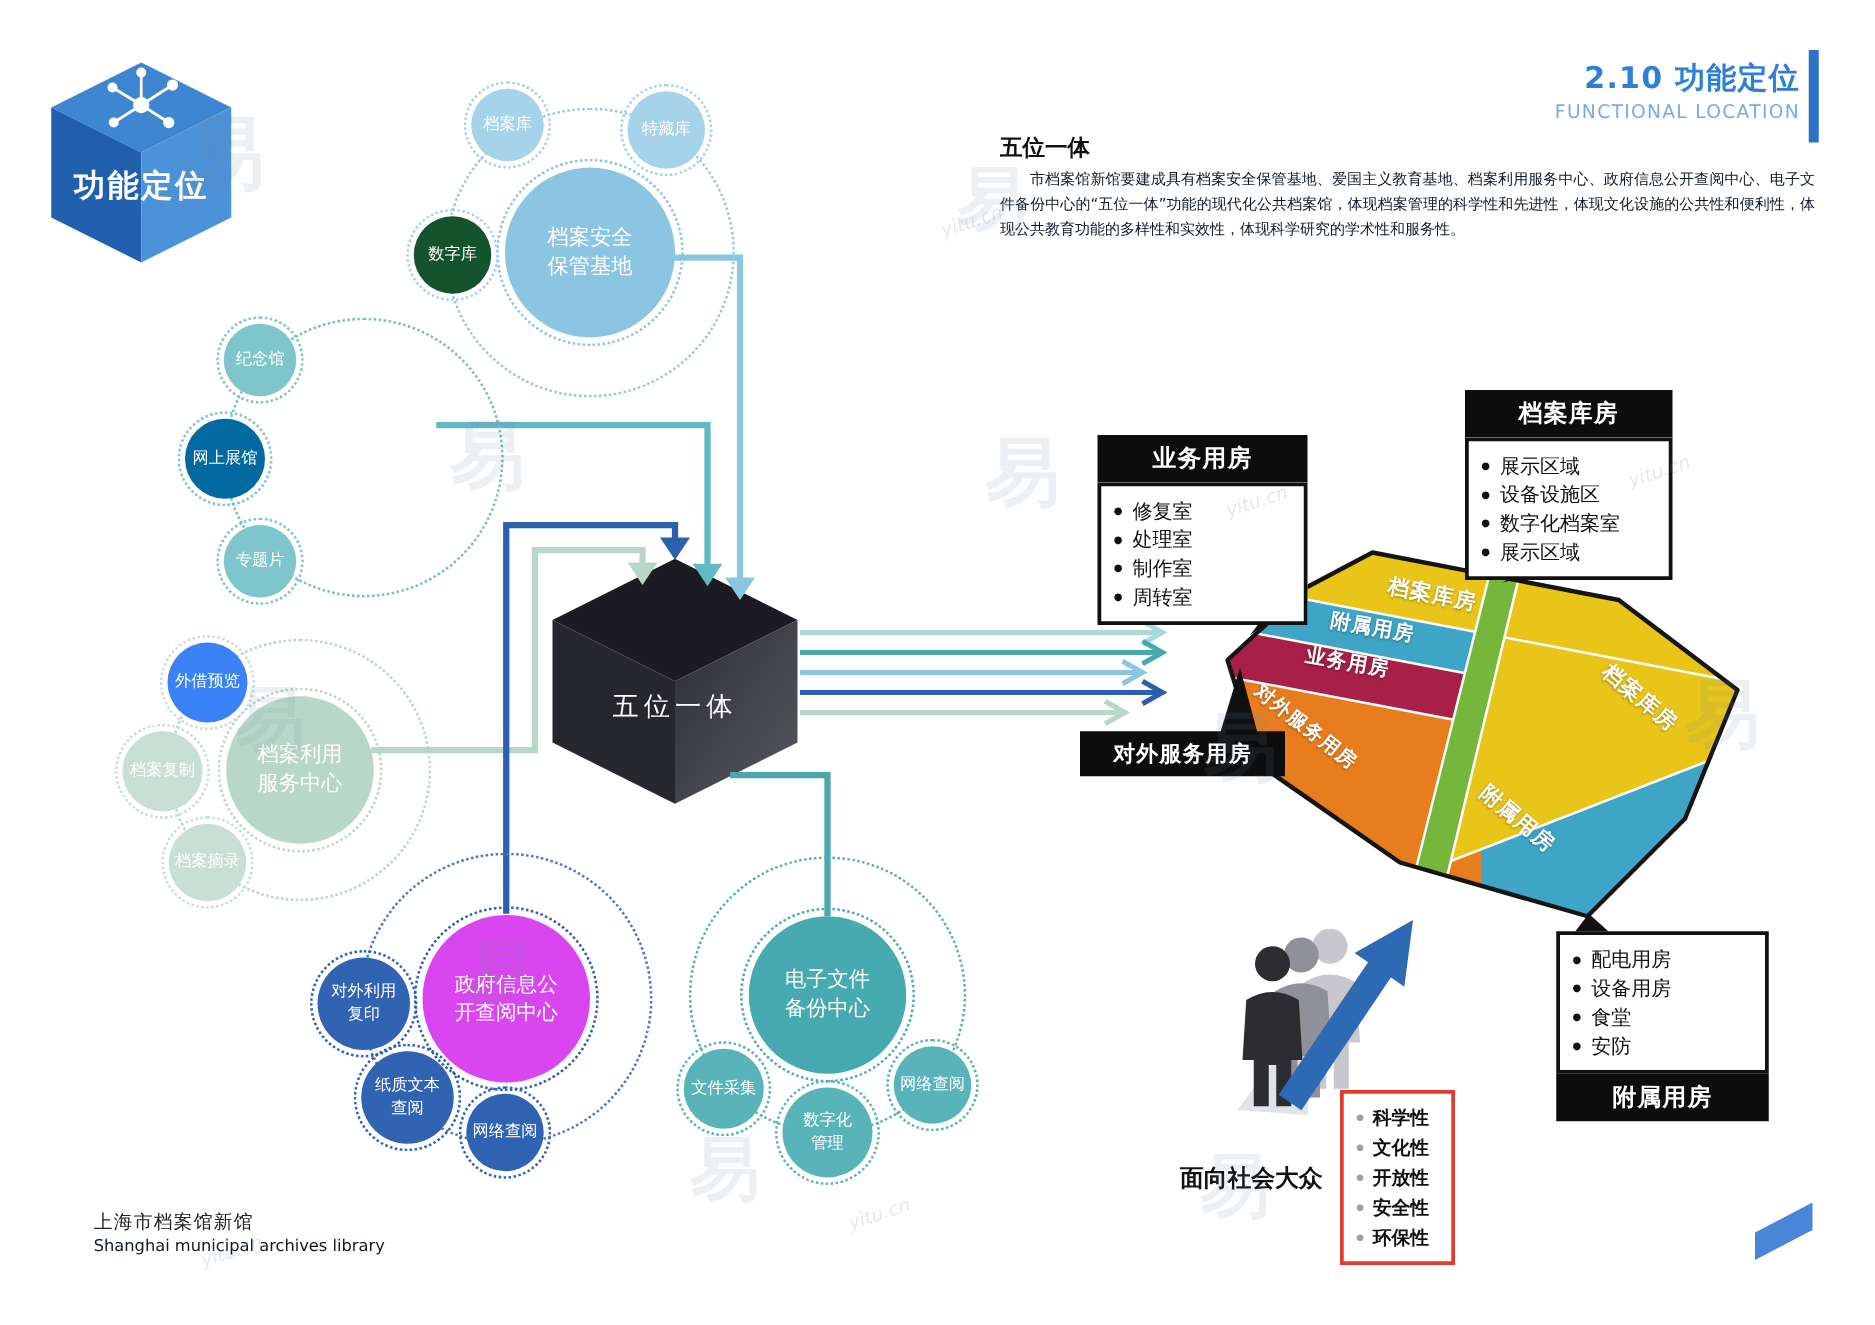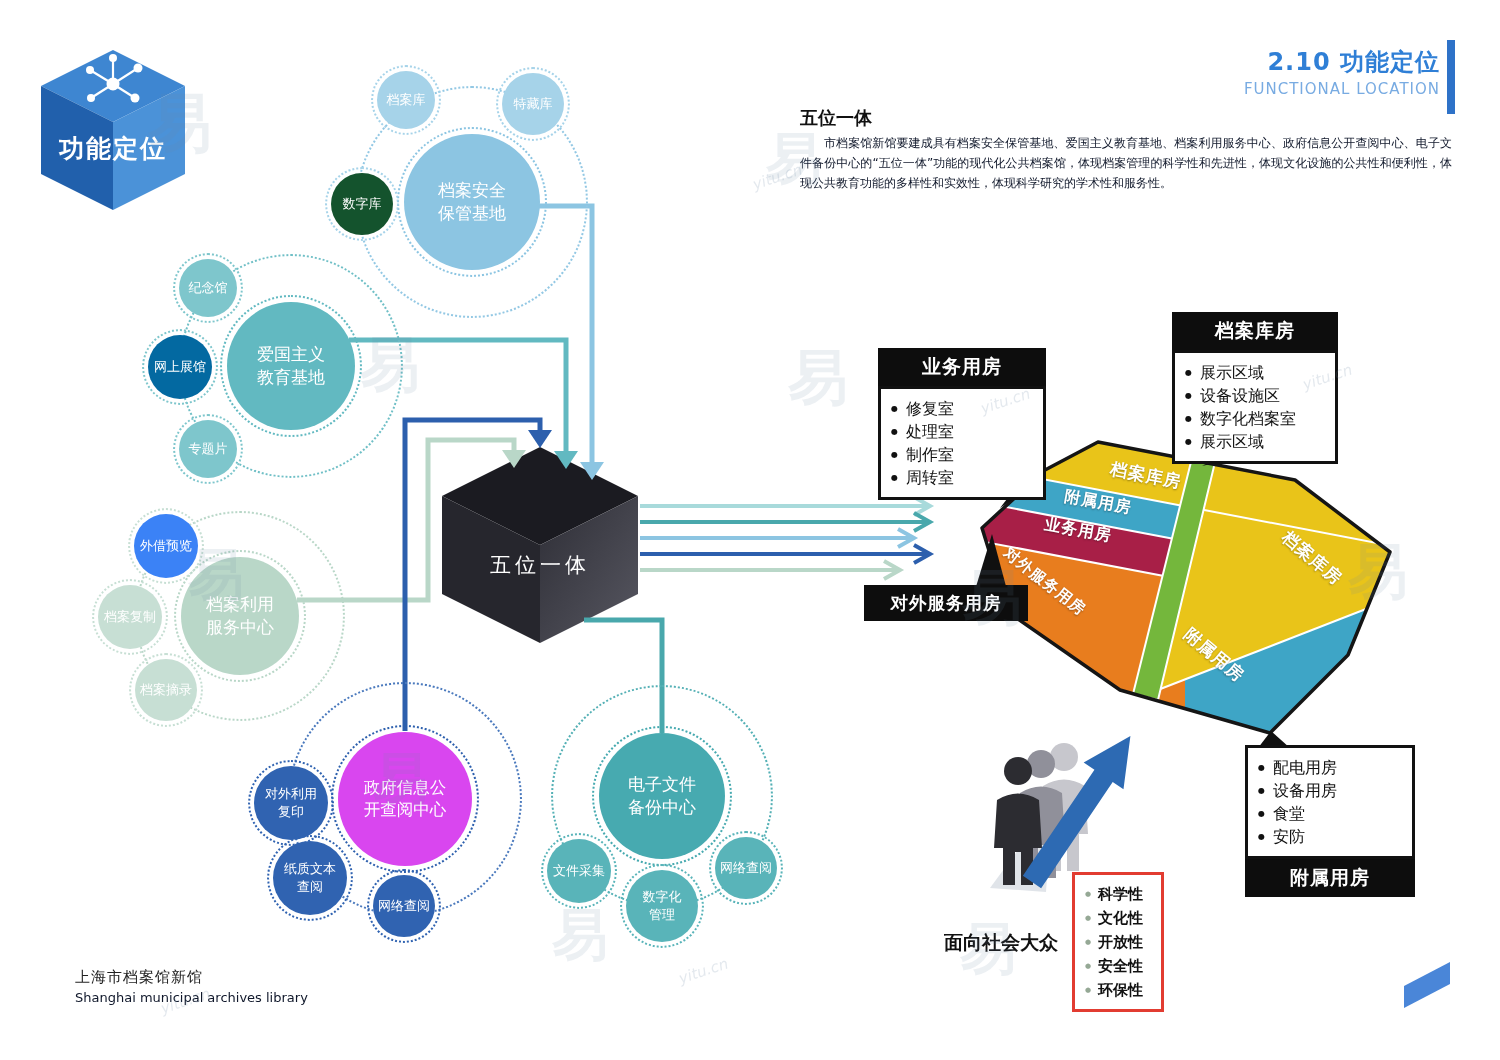--- a/index.html
+++ b/index.html
@@ -173,24 +173,20 @@
     <div class="bubble" style="background:#a6d3e9">档案库</div>
   </div>
   <div class="ring sat" style="left:496px;top:67px;width:74px;height:74px;border-color:#a6d3e9">
     <div class="bubble" style="background:#a6d3e9">特藏库</div>
   </div>
   <div class="ring sat" style="left:325px;top:167px;width:74px;height:74px;border-color:#a6d3e9">
     <div class="bubble" style="background:#14532d">数字库</div>
   </div>
 
   <div class="orbit" style="left:179px;top:254px;width:224px;height:224px;border-color:#6fbfc6"></div>
-  <div class="ring" style="left:220px;top:295px;width:142px;height:142px;border-color:#62b9c1">
-    <div class="bubble" style="background:#62b9c1;font-size:17px">爱国主义
-教育基地</div>
-  </div>
   <div class="ring sat" style="left:173px;top:253px;width:70px;height:70px;border-color:#7ec6cc">
     <div class="bubble" style="background:#7ec6cc">纪念馆</div>
   </div>
   <div class="ring sat" style="left:142px;top:329px;width:76px;height:76px;border-color:#7ec6cc">
     <div class="bubble" style="background:#0369a1">网上展馆</div>
   </div>
   <div class="ring sat" style="left:173px;top:414px;width:70px;height:70px;border-color:#7ec6cc">
     <div class="bubble" style="background:#7ec6cc">专题片</div>
   </div>
 
@@ -211,21 +207,21 @@
 
   <div class="orbit" style="left:288px;top:682px;width:234px;height:234px;border-color:#4a79bd"></div>
   <div class="ring" style="left:331px;top:725px;width:148px;height:148px;border-color:#2c5fad">
     <div class="bubble" style="background:#d946ef;font-size:16.5px">政府信息公
 开查阅中心</div>
   </div>
   <div class="ring sat" style="left:248px;top:760px;width:86px;height:86px;border-color:#3063b1">
     <div class="bubble" style="background:#3063b1">对外利用
 复印</div>
   </div>
-  <div class="ring sat" style="left:267px;top:835px;width:86px;height:86px;border-color:#3063b1">
+  <div class="ring sat" style="left:283px;top:835px;width:86px;height:86px;border-color:#3063b1">
     <div class="bubble" style="background:#3063b1">纸质文本
 查阅</div>
   </div>
   <div class="ring sat" style="left:367px;top:869px;width:74px;height:74px;border-color:#3063b1">
     <div class="bubble" style="background:#3063b1">网络查阅</div>
   </div>
 
   <div class="orbit" style="left:551px;top:685px;width:222px;height:222px;border-color:#54b0b5"></div>
   <div class="ring" style="left:592px;top:726px;width:140px;height:140px;border-color:#47aab0">
     <div class="bubble" style="background:#47aab0;font-size:17px">电子文件

